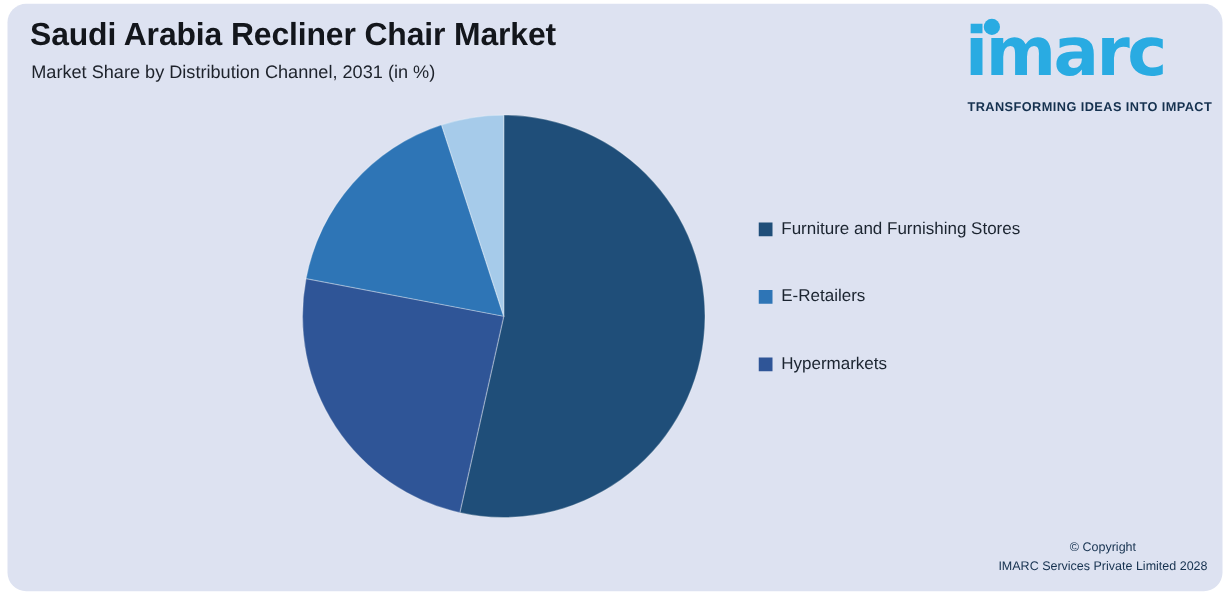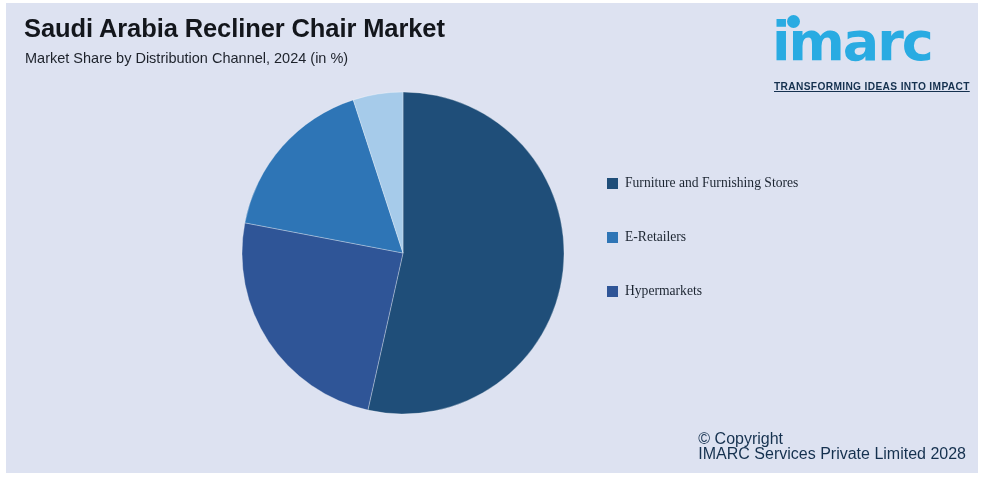--- a/index.html
+++ b/index.html
@@ -14,20 +14,21 @@
     overflow: hidden;
   }
   .infographic {
     position: absolute;
     left: 6px;
     top: 3px;
     width: 972px;
     height: 470px;
     background: #dde2f1;
     box-sizing: border-box;
+    border-radius: 15px;
   }
   .title {
     position: absolute;
     left: 18px;
     top: 11px;
     font-size: 25.5px;
     font-weight: bold;
     color: #13161c;
     letter-spacing: -0.1px;
     white-space: nowrap;
@@ -71,21 +72,20 @@
   }
   .logo-tag {
     position: absolute;
     left: 14px;
     top: 72px;
     font-size: 10.2px;
     font-weight: bold;
     color: #15314f;
     letter-spacing: 0.35px;
     white-space: nowrap;
-    text-decoration: underline;
   }
   
   .pie-wrap {
     position: absolute;
     left: 230px;
     top: 83px;
     width: 336px;
     height: 336px;
   }
   .pie-svg { display: block; }
@@ -94,53 +94,52 @@
     position: absolute;
     left: 601px;
     top: 172px;
     width: 330px;
   }
   .legend-item {
     display: flex;
     align-items: center;
     height: 16px;
     margin-bottom: 38px;
-    font-family: Liberation Serif, serif;
   }
   .legend-swatch {
     width: 11px;
     height: 11px;
     flex: 0 0 11px;
     margin-right: 7px;
   }
   .legend-label {
     font-size: 13.6px;
     color: #1b2430;
     white-space: nowrap;
     line-height: 16px;
   }
   
   .copyright {
     position: absolute;
     right: 12px;
     bottom: 12px;
-    text-align: left;
-    font-size: 16px;
+    text-align: center;
+    font-size: 10px;
     color: #15314f;
     line-height: 15px;
   }
   .copyright div { white-space: nowrap; }
 </style>
 </head>
 <body>
 
 <div class="infographic">
 
   <div class="title">Saudi Arabia Recliner Chair Market</div>
-  <div class="subtitle">Market Share by Distribution Channel, 2024 (in %)</div>
+  <div class="subtitle">Market Share by Distribution Channel, 2031 (in %)</div>
 
   <div class="logo">
     <div class="logo-dot"></div>
     <div class="logo-word">imarc</div>
     <div class="logo-tag">TRANSFORMING IDEAS INTO IMPACT</div>
   </div>
 
   <div class="pie-wrap">
     <svg class="pie-svg" id="pie-svg" width="336" height="336" viewBox="0 0 336 336">
         <path d="M 167 167 L 167.00 6.00 A 161 161 0 1 1 131.88 324.12 Z" fill="#1f4e79" stroke="rgba(255,255,255,0.30)" stroke-width="1"></path>

